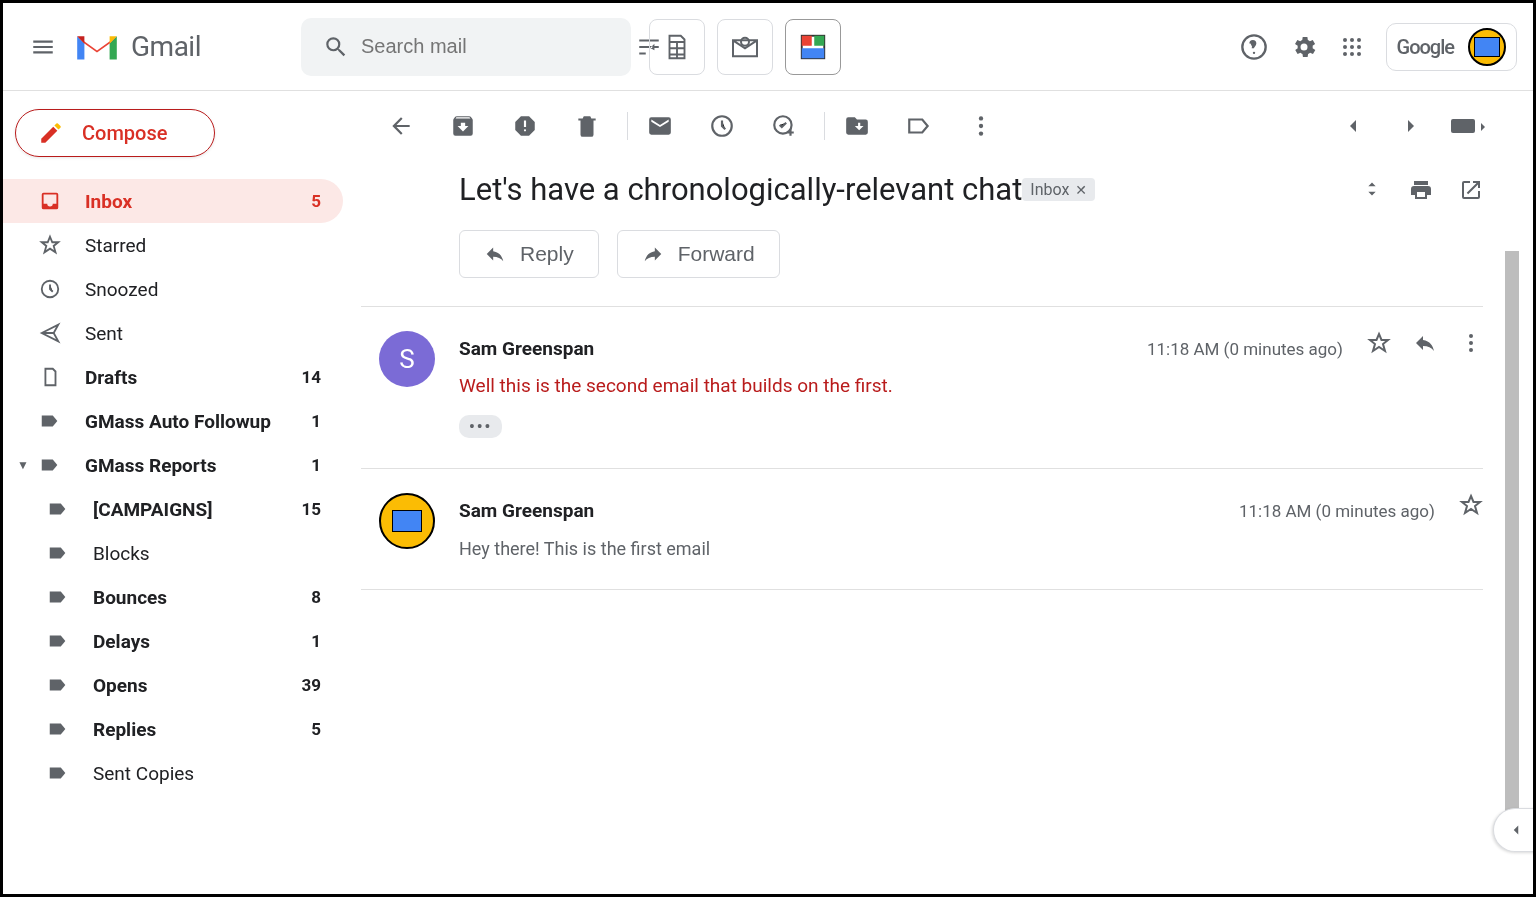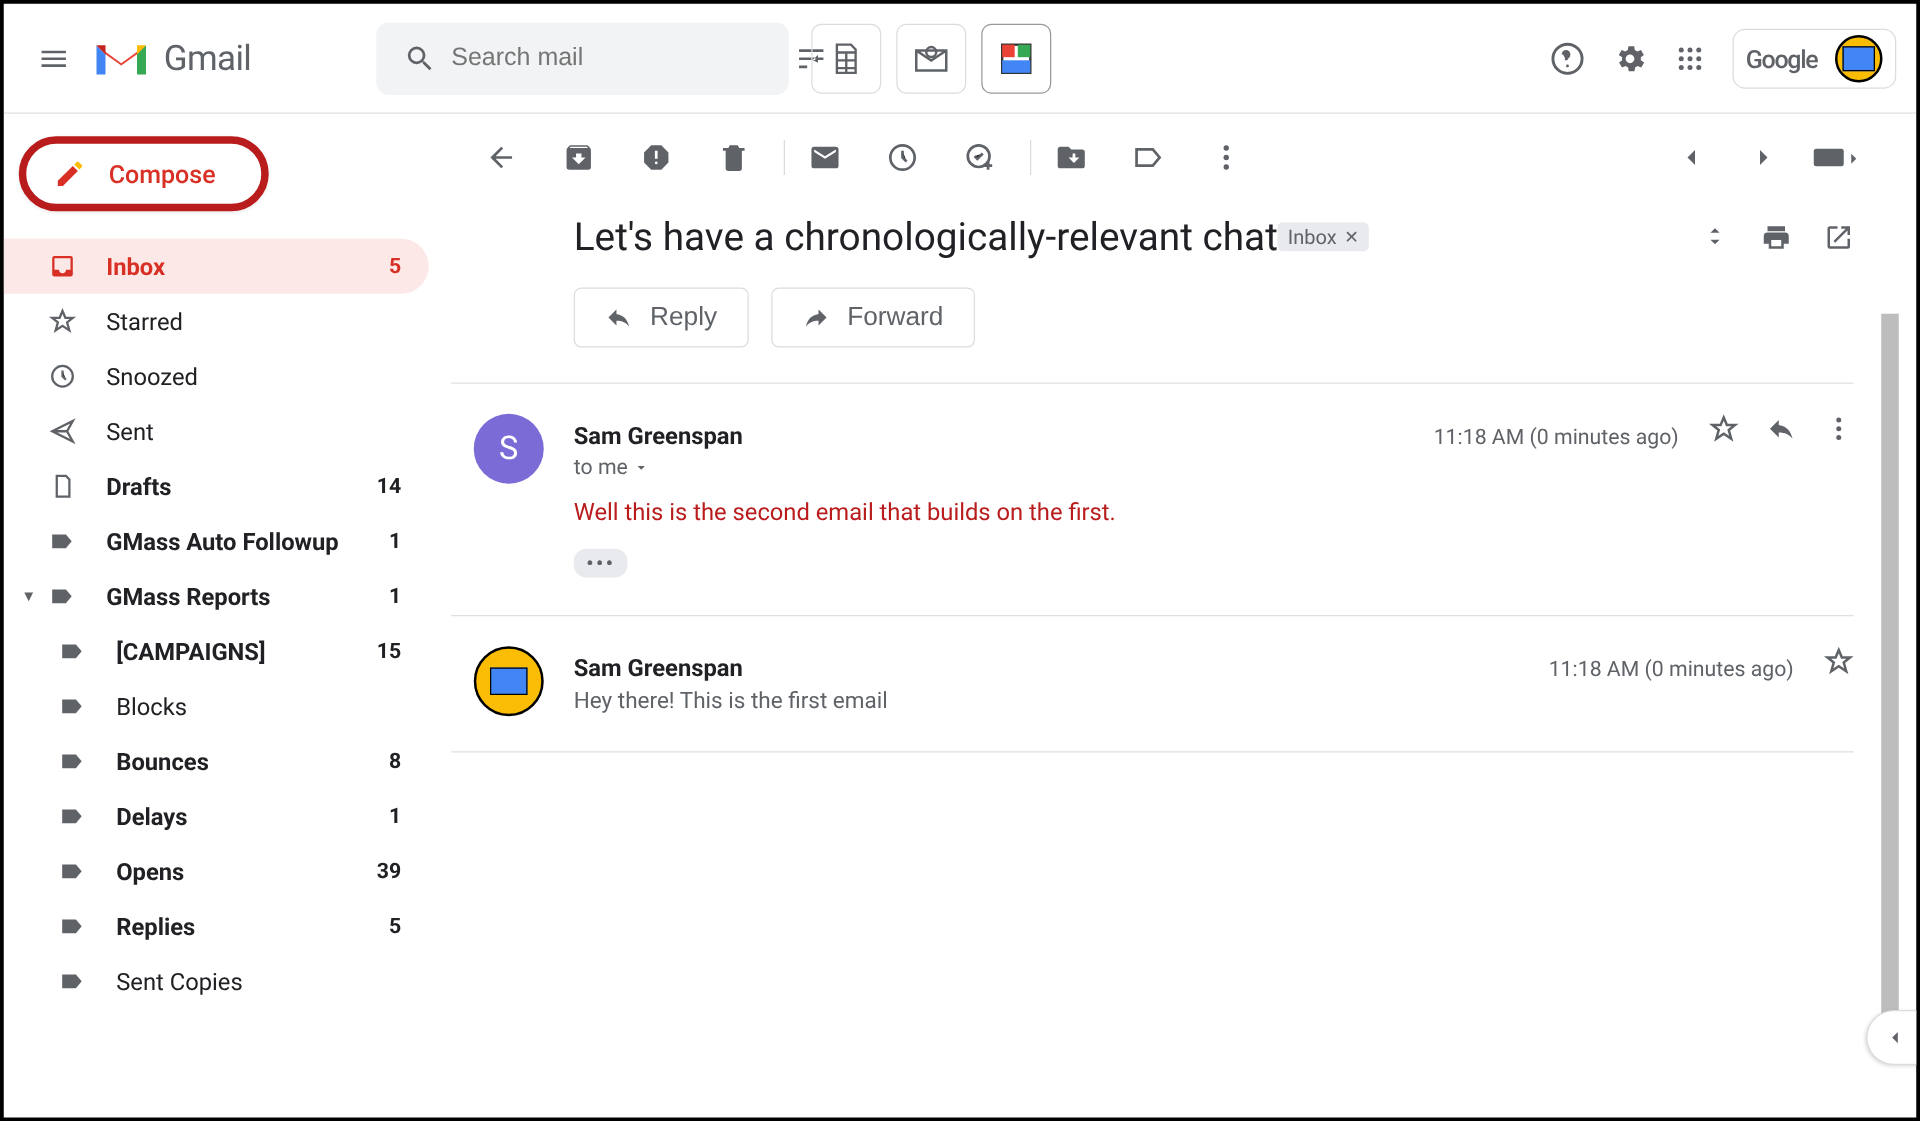--- a/index.html
+++ b/index.html
@@ -50,22 +50,22 @@
 
 
 .sidebar {
   position:absolute;
   top:88px; left:0;
   width: 340px;
   padding-top: 18px;
 }
 .compose {
   display:flex; align-items:center; gap:18px;
-  border:6px solid #b91c1c; border-radius: 36px;
-  height: 60px; width: 200px;
+  border:1px solid #b91c1c; border-radius: 36px;
+  height: 48px; width: 200px;
   margin-left: 12px; margin-bottom: 22px;
   padding-left: 22px;
   box-shadow: 0 1px 3px rgba(0,0,0,0.1);
   cursor:pointer;
 }
 .compose-label { color:#d93025; font-size:20px; font-weight:500; }
 .sb-item {
   display:flex; align-items:center;
   height: 44px;
   padding-left: 36px;
@@ -111,21 +111,21 @@
 .msg { display:flex; padding: 24px 0 30px 0; position:relative;}
 .msg-avatar { width:56px; height:56px; border-radius:50%; display:flex; align-items:center; justify-content:center; font-size:26px; color:#fff; flex-shrink:0; position:absolute; left:-80px; }
 .msg-body { flex:1; }
 .msg-head { display:flex; align-items:baseline; }
 .sender { font-size:19px; font-weight:700; color:#202124;}
 .msg-time { margin-left:auto; font-size:17px; color:#5f6368;}
 .msg-actions { display:flex; gap:22px; margin-left:24px; color:#5f6368;}
 .to-line { font-size:17px; color:#5f6368; display:flex; align-items:center; gap:4px; margin-top:4px;}
 .msg-text { font-size:19px; color:#b91c1c; margin-top:14px;}
 .trimmed { display:inline-block; background:#e8eaed; border-radius:10px; padding:2px 10px; margin-top:18px; color:#5f6368; cursor:pointer; letter-spacing:2px; font-weight:700;}
-.collapsed-snippet { font-size:18px; color:#5f6368; margin-top:4px;}
+.collapsed-snippet { font-size:18px; color:#5f6368; margin-top:16px;}
 
 .vscroll { position:absolute; top:160px; right:2px; width:14px; height:590px; background:#bdbdbd; border-radius:0; }
 
 .side-toggle {
   position:absolute; right:-4px; bottom:42px;
   width:44px; height:44px; border-radius:50% 0 0 50%;
   background:#fff; border:1px solid #dadce0; border-right:none;
   display:flex; align-items:center; justify-content:center; color:#5f6368;
   box-shadow: -1px 1px 3px rgba(0,0,0,0.15);
 }
@@ -500,26 +500,20 @@
               </span>
             <span>
                 <svg width="24" height="24" viewBox="0 0 24 24">
                   <circle cx="12" cy="5" r="2" fill="currentColor"></circle>
                   <circle cx="12" cy="12" r="2" fill="currentColor"></circle>
                   <circle cx="12" cy="19" r="2" fill="currentColor"></circle>
                 </svg>
               </span>
           </div>
         </div>
-        <div class="to-line">
-          <span>to me</span>
-          <svg width="14" height="14" viewBox="0 0 24 24">
-              <path fill="currentColor" d="M7 10l5 5 5-5z"></path>
-            </svg>
-        </div>
         <div class="msg-text">Well this is the second email that builds on the first.</div>
         <span class="trimmed">•••</span>
       </div>
     </div>
 
     <div class="msg-sep"></div>
 
     <div class="msg">
       <div class="msg-avatar" style="background:#fbbc04; border:2px solid #000;">
         <div style="width:30px;height:22px;background:#4285f4;border:1px solid #000;"></div>

